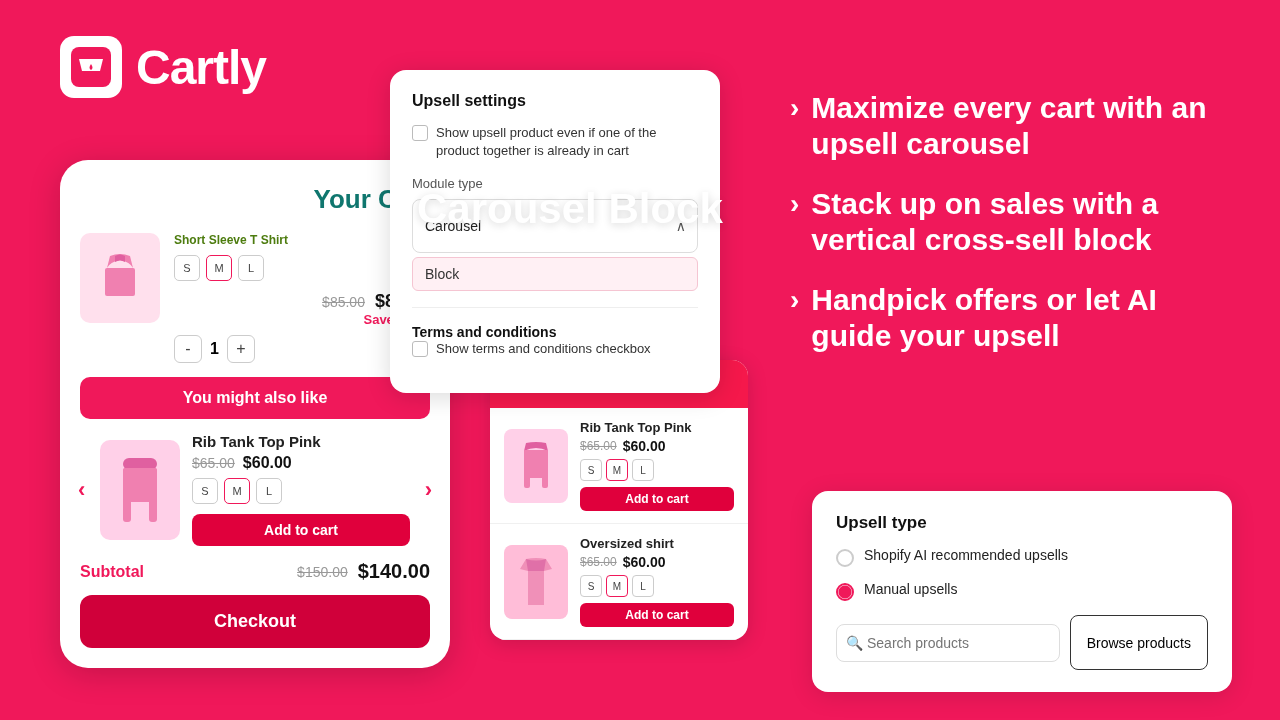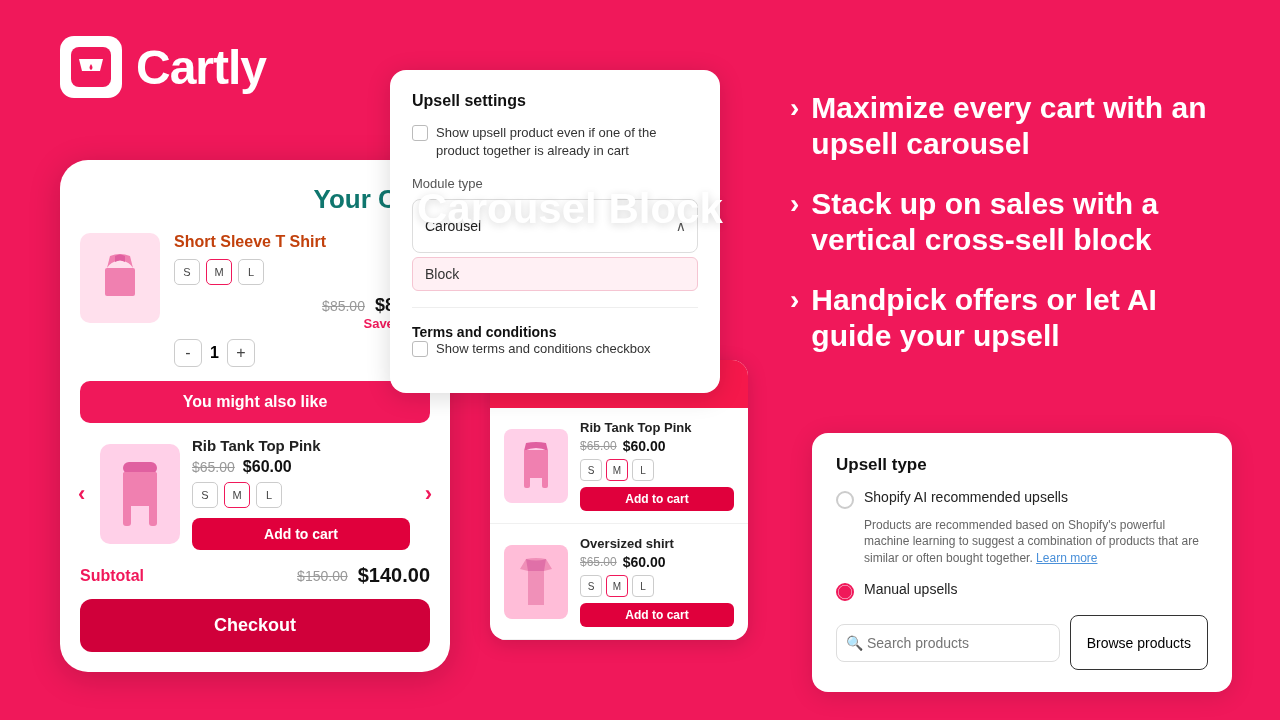--- a/index.html
+++ b/index.html
@@ -280,23 +280,23 @@
       display: flex;
       align-items: center;
       justify-content: center;
       flex-shrink: 0;
       font-size: 36px;
     }
     .cart-item-details {
       flex: 1;
     }
     .cart-item-name {
-      font-size: 16px;
+      font-size: 12px;
       font-weight: 600;
-      color: #c2410c;
+      color: #4d7c0f;
       margin-bottom: 8px;
     }
     .size-options {
       display: flex;
       gap: 6px;
       margin-bottom: 10px;
     }
     .size-btn {
       width: 26px;
       height: 26px;
@@ -575,23 +575,20 @@
 </div>
 
 <div class="upsell-type-panel">
   <div class="upsell-type-title">Upsell type</div>
 
   <div class="radio-option">
     <div class="radio-circle"></div>
     <div>
       <div class="radio-label">Shopify AI recommended upsells</div>
     </div>
-  </div>
-  <div class="radio-desc">
-    Products are recommended based on Shopify's powerful machine learning to suggest a combination of products that are similar or often bought together. <span class="learn-more">Learn more</span>
   </div>
 
   <div class="manual-upsells-row" style="margin-top:14px;">
     <div class="radio-circle selected"></div>
     <div class="radio-label">Manual upsells</div>
   </div>
 
   <div style="display:flex;gap:10px;align-items:center;">
     <div class="search-wrapper">
       <span class="search-icon-inner">🔍</span>

